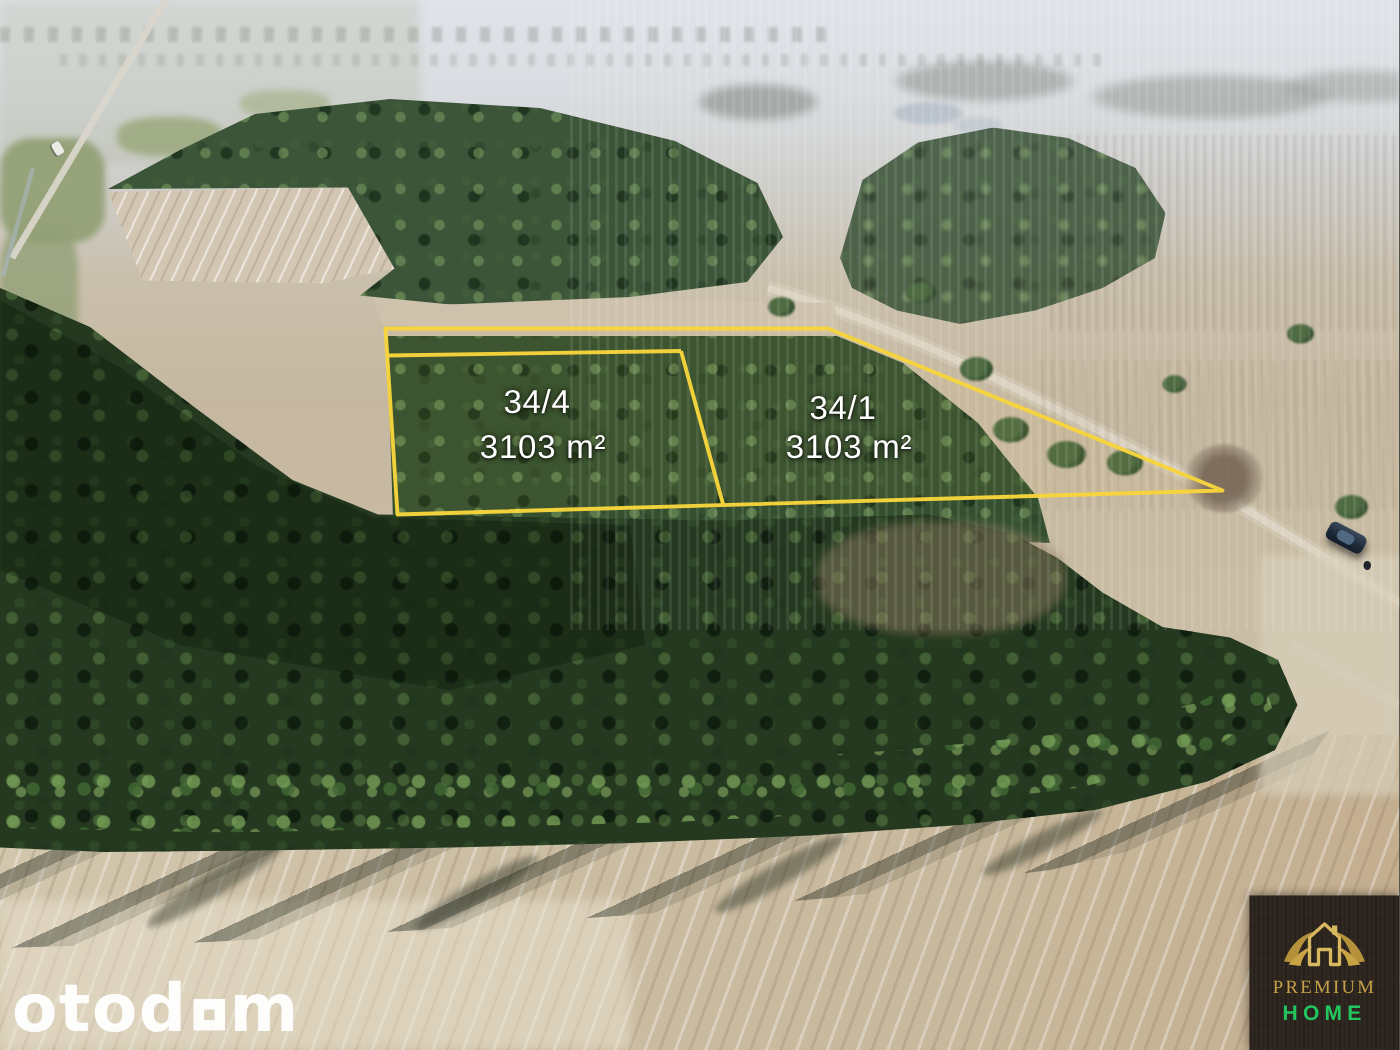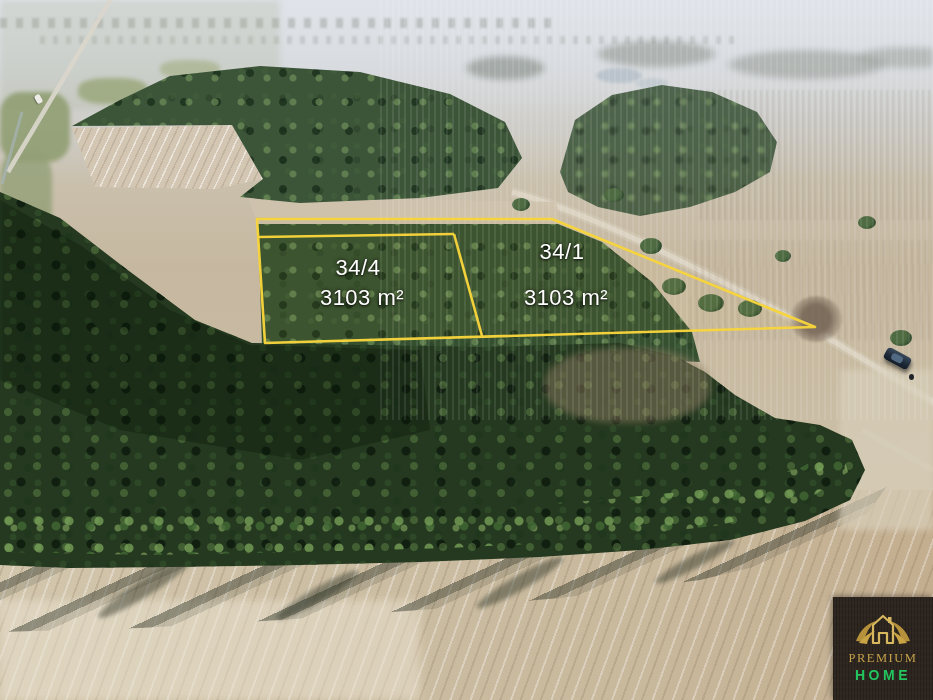--- a/index.html
+++ b/index.html
@@ -231,23 +231,28 @@
   <div class="layer person-dot"></div>
 
   <svg class="layer plot-svg" width="933" height="700" viewBox="0 0 933 700">
     <path d="M257,219 L552,219 L815,327 L265,343 Z" fill="rgba(255,216,61,0.04)" stroke="#f7d53c" stroke-width="2.6" stroke-linejoin="round" opacity="0.97"></path>
     <path d="M259,237 L454,234" fill="none" stroke="#f7d53c" stroke-width="2.6" opacity="0.97"></path>
     <path d="M454,234 L482,336" fill="none" stroke="#f7d53c" stroke-width="2.6" opacity="0.97"></path>
   </svg>
 
   <div class="plot-label" style="left:358px;top:268px;">34/4</div>
   <div class="plot-label" style="left:362px;top:298px;">3103 m²</div>
-  <div class="plot-label" style="left:562px;top:252px;">34/1</div>
+  <div class="plot-label" style="left:562px;top:272px;">34/1</div>
   <div class="plot-label" style="left:566px;top:298px;">3103 m²</div>
 
+  <div class="layer watermark">
+    <span>otod</span>
+      <span class="wm-square"></span>
+      <span>m</span>
+  </div>
 
   <div class="layer logo-card">
     <svg class="logo-icon" width="58" height="34" viewBox="0 0 58 34">
       <path d="M2,28 Q8,12 22,8 Q12,16 10,29 Z" fill="#b5913c"></path>
       <path d="M5,30 Q13,20 21,18 Q14,24 13,31 Z" fill="#c9a445"></path>
       <path d="M56,28 Q50,12 36,8 Q46,16 48,29 Z" fill="#b5913c"></path>
       <path d="M53,30 Q45,20 37,18 Q44,24 45,31 Z" fill="#c9a445"></path>
       <path d="M29,3 L19,12 L19,30 L25,30 L25,20 L33,20 L33,30 L39,30 L39,12 Z" fill="none" stroke="#d7b85e" stroke-width="2.2" stroke-linejoin="round"></path>
       <rect x="34" y="4" width="3.5" height="6" fill="#d7b85e"></rect>
     </svg>

